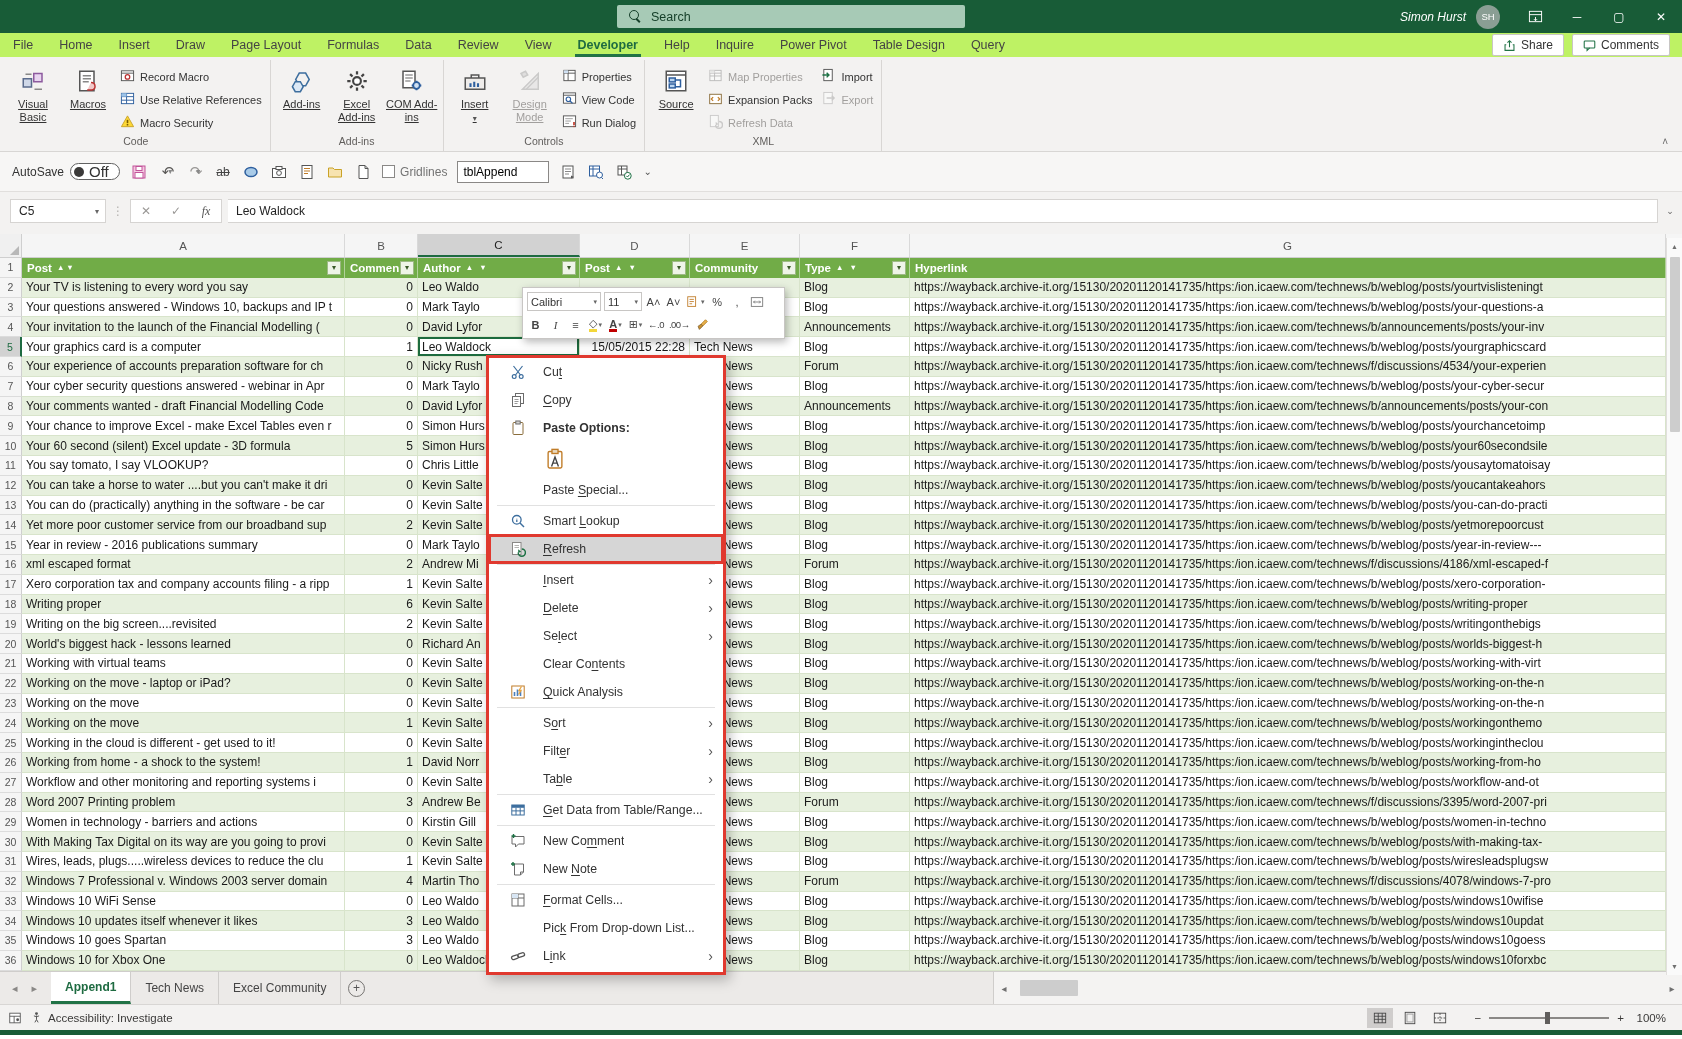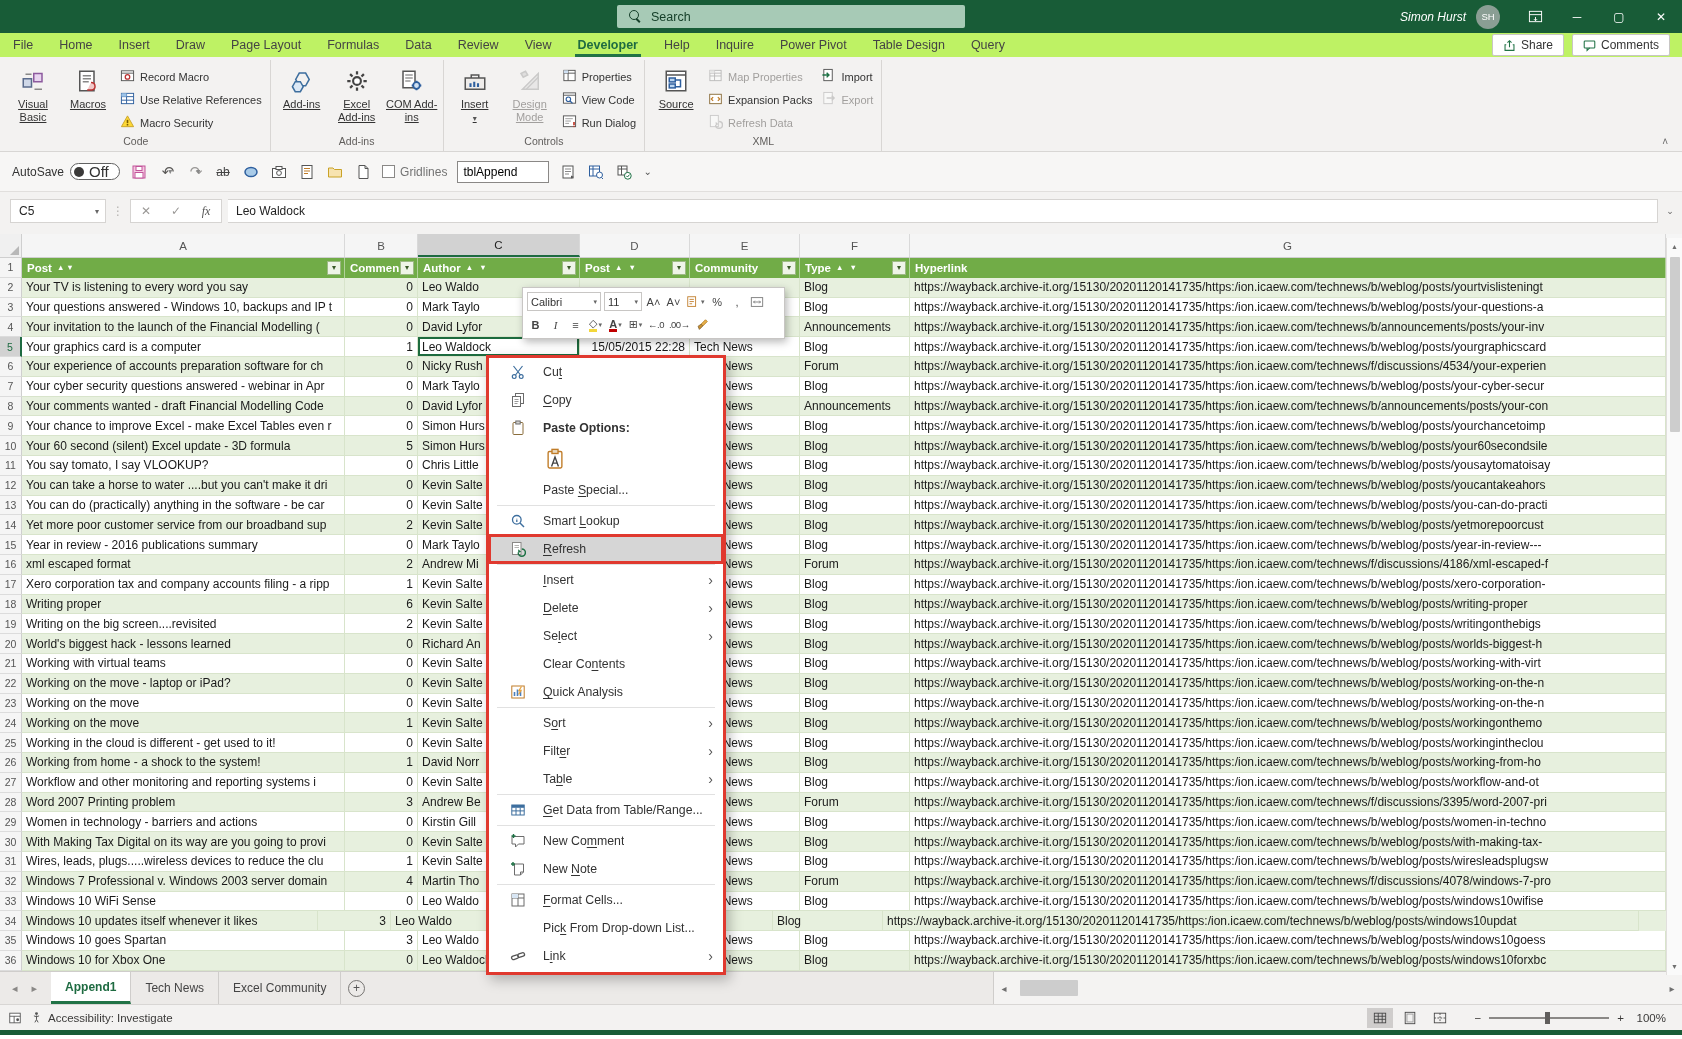--- a/index.html
+++ b/index.html
@@ -884,21 +884,21 @@
         <div class="c" style="width: 323px;">Windows 10 WiFi Sense</div>
         <div class="c num" style="width: 73px;">0</div>
         <div class="c" style="width: 162px;">Leo Waldo</div>
         <div class="c num" style="width: 110px;"></div>
         <div class="c" style="width: 110px;">Tech News</div>
         <div class="c" style="width: 110px;">Blog</div>
         <div class="c" style="width: 756px;">https://wayback.archive-it.org/15130/20201120141735/https:/ion.icaew.com/technews/b/weblog/posts/windows10wifise</div>
       </div>
       <div class="r even">
         <div class="rowh">34</div>
-        <div class="c" style="width: 296px;">Windows 10 updates itself whenever it likes</div>
+        <div class="c" style="width: 323px;">Windows 10 updates itself whenever it likes</div>
         <div class="c num" style="width: 73px;">3</div>
         <div class="c" style="width: 162px;">Leo Waldo</div>
         <div class="c num" style="width: 110px;"></div>
         <div class="c" style="width: 110px;">Tech News</div>
         <div class="c" style="width: 110px;">Blog</div>
         <div class="c" style="width: 756px;">https://wayback.archive-it.org/15130/20201120141735/https:/ion.icaew.com/technews/b/weblog/posts/windows10updat</div>
       </div>
       <div class="r odd">
         <div class="rowh">35</div>
         <div class="c" style="width: 323px;">Windows 10 goes Spartan</div>

